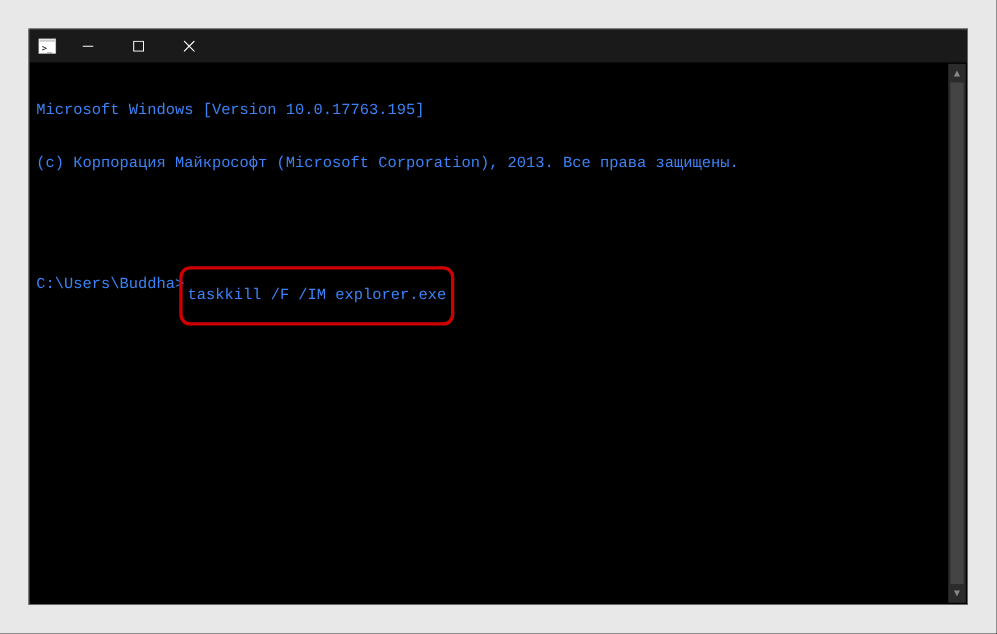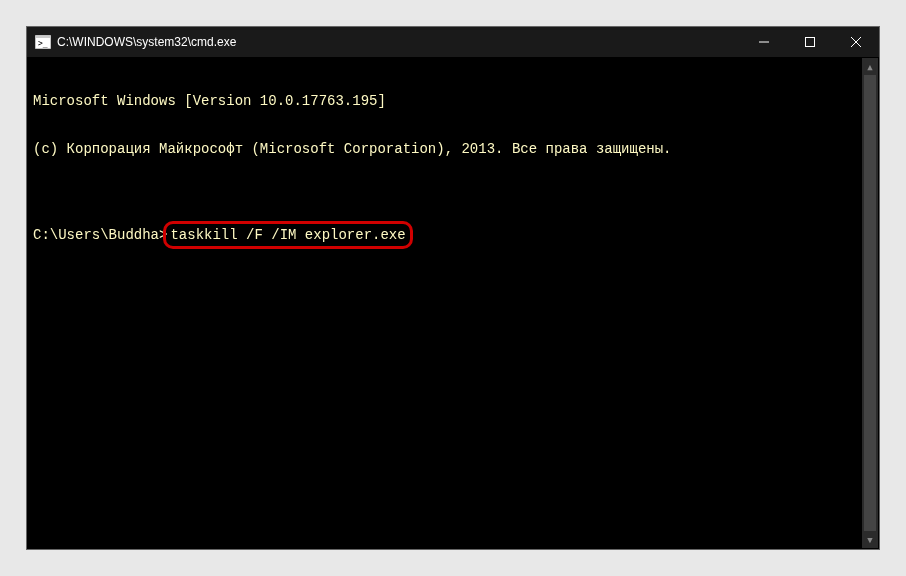--- a/index.html
+++ b/index.html
@@ -44,21 +44,21 @@
       height: 100%;
       display: flex;
       align-items: center;
       justify-content: center;
       color: #fff;
     }
     .win-btn svg { display: block; }
     .console-body {
       flex: 1;
       background: #000;
-      color: #fef9c3;
+      color: #3b82f6;
       font-family: Consolas, 'Courier New', monospace;
       font-size: 14px;
       line-height: 16px;
       padding: 4px 6px;
       position: relative;
       white-space: pre;
       overflow: hidden;
     }
     .scrollbar {
       position: absolute;
@@ -85,38 +85,38 @@
       top: 0;
       height: 100%;
       background: #444;
     }
     .line { display: block; }
     .prompt-line { display: flex; align-items: center; }
     .highlight {
       display: inline-block;
       border: 3px solid #d00000;
       border-radius: 10px;
-      padding: 3px 4px;
+      padding: 16px 4px;
       margin-left: -4px;
+      margin-top: 21px;
     }
   </style>
 </head>
 <body>
 
 <div class="window">
 
   <div class="titlebar">
     <span class="titlebar-icon">
       <svg width="16" height="14" viewBox="0 0 16 14">
         <rect x="0" y="0" width="16" height="14" fill="#fff" stroke="#888" stroke-width="1"></rect>
         <rect x="1" y="1" width="14" height="2" fill="#ccc"></rect>
         <text x="3" y="11" font-size="8" font-family="monospace" fill="#000">&gt;_</text>
       </svg>
     </span>
-    <span class="titlebar-title">C:\WINDOWS\system32\cmd.exe</span>
     <div class="win-controls">
       <div class="win-btn">
         <svg width="10" height="10" viewBox="0 0 10 10">
             <line x1="0" y1="5" x2="10" y2="5" stroke="#fff" stroke-width="1"></line>
           </svg>
       </div>
       <div class="win-btn">
         <svg width="10" height="10" viewBox="0 0 10 10">
             <rect x="0.5" y="0.5" width="9" height="9" fill="none" stroke="#fff" stroke-width="1"></rect>
           </svg>

